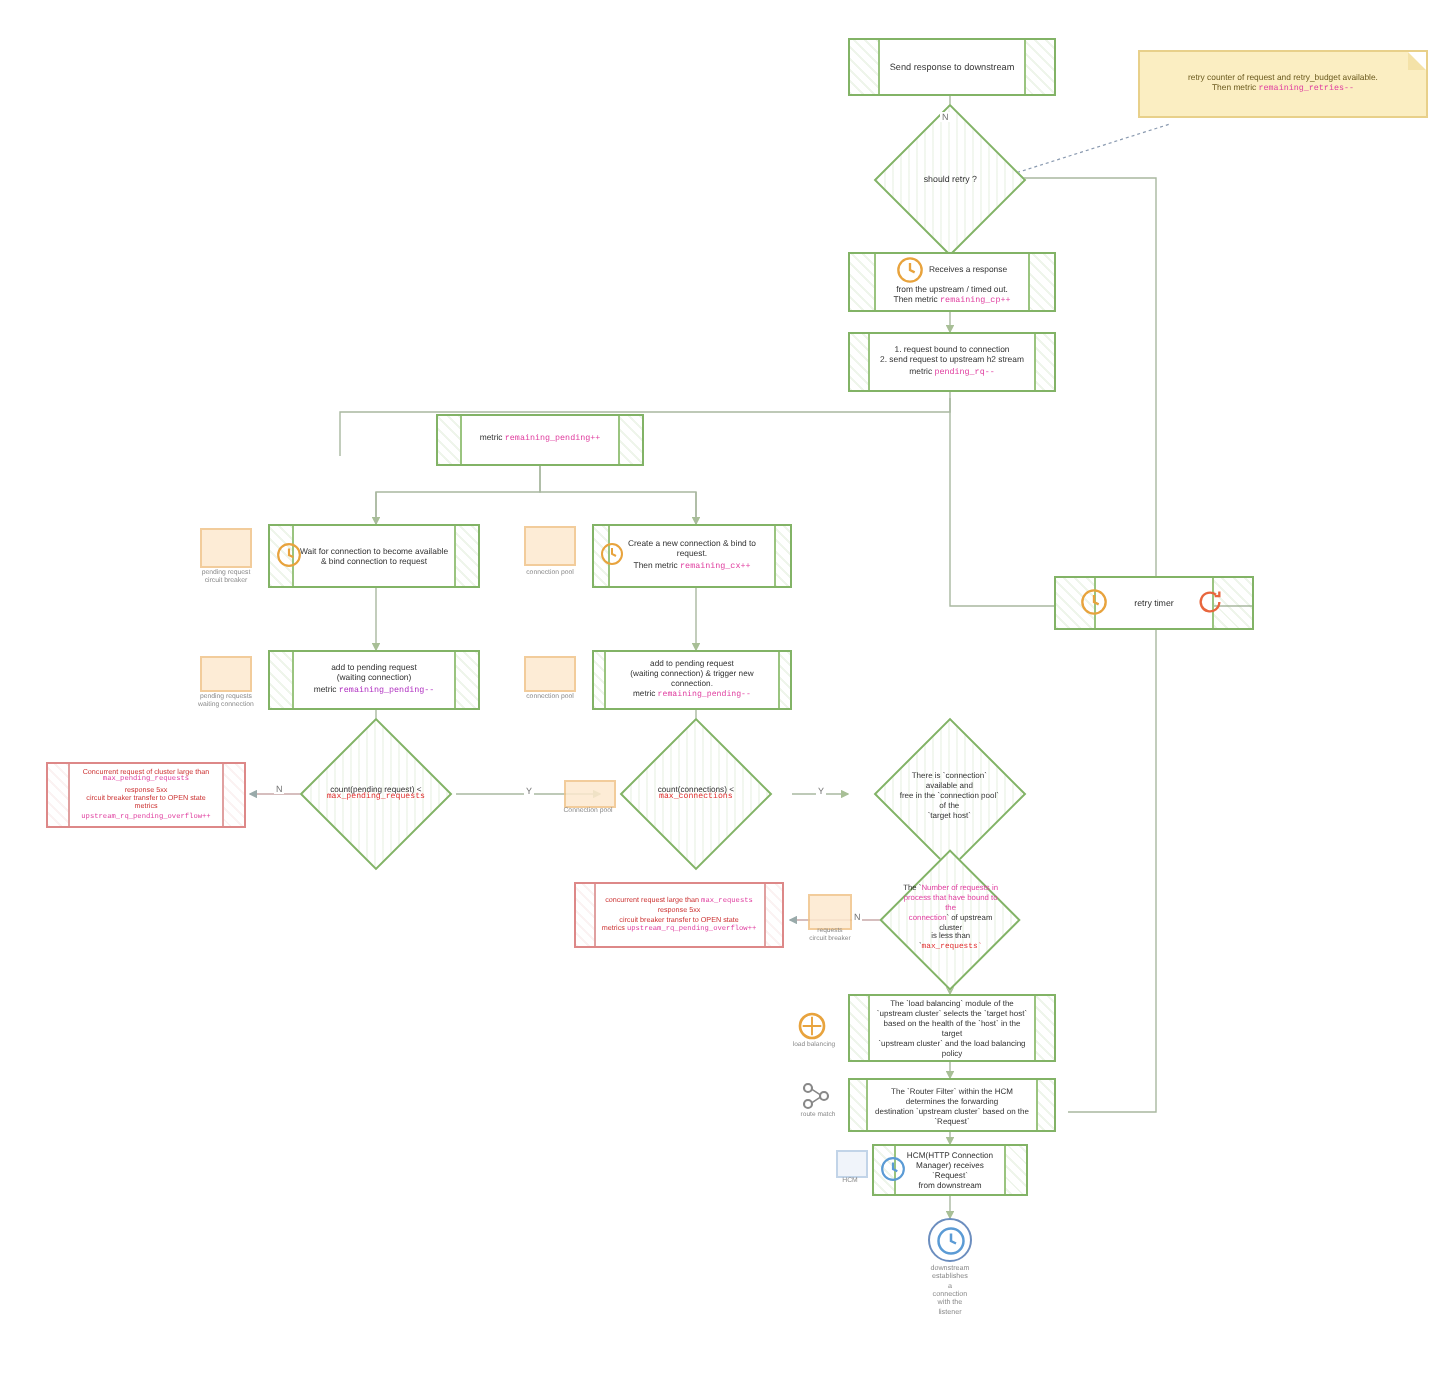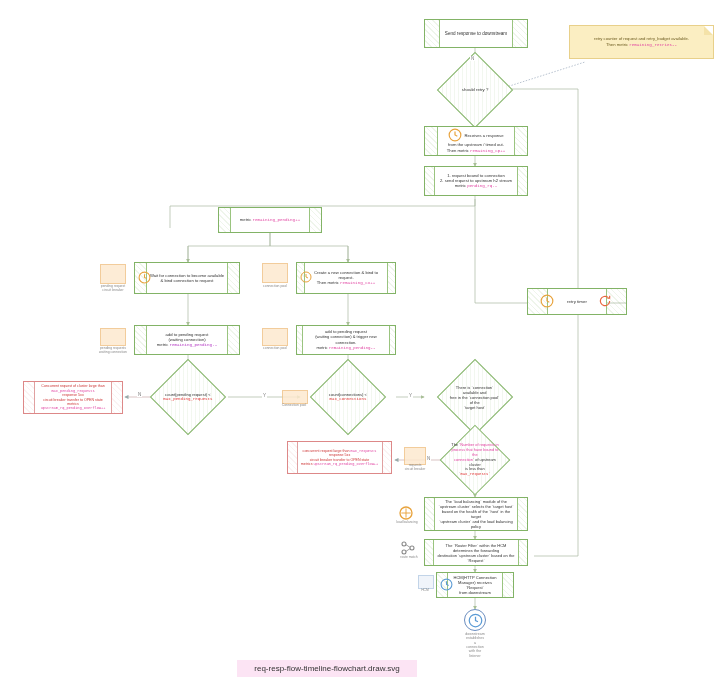--- a/index.html
+++ b/index.html
@@ -492,17 +492,14 @@
   <div class="tagbox" style="position:absolute; left:418px; top:575px; width:14px; height:12px; background:#eef3fa; border-color:#b8cde5;"></div>
   <div class="caption" style="left:412px; top:588px; width:26px; font-size:3.4px;">
     <span class="txt">HCM</span>
   </div>
 
   <div class="edge-label" style="left:262px; top:393px;">Y</div>
   <div class="edge-label" style="left:137px; top:392px;">N</div>
   <div class="edge-label" style="left:408px; top:393px;">Y</div>
   <div class="edge-label" style="left:426px; top:456px;">N</div>
 
-  <div class="title-bar">
-    <span>req-resp-flow-timeline-flowchart.draw.svg</span>
-  </div>
 
 </div>
 
 </body></html>

